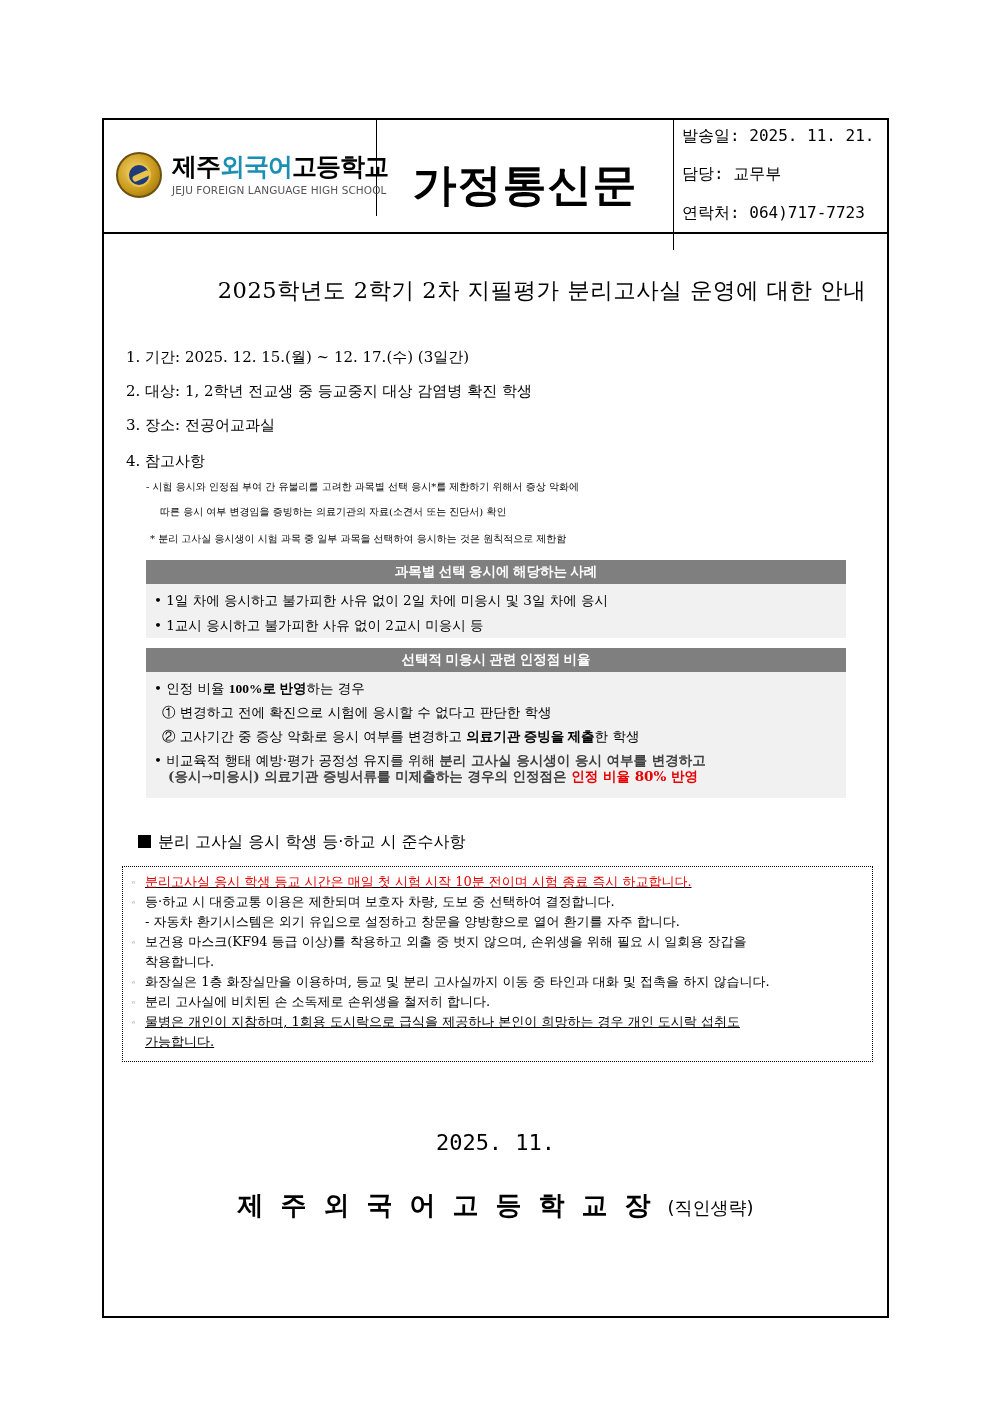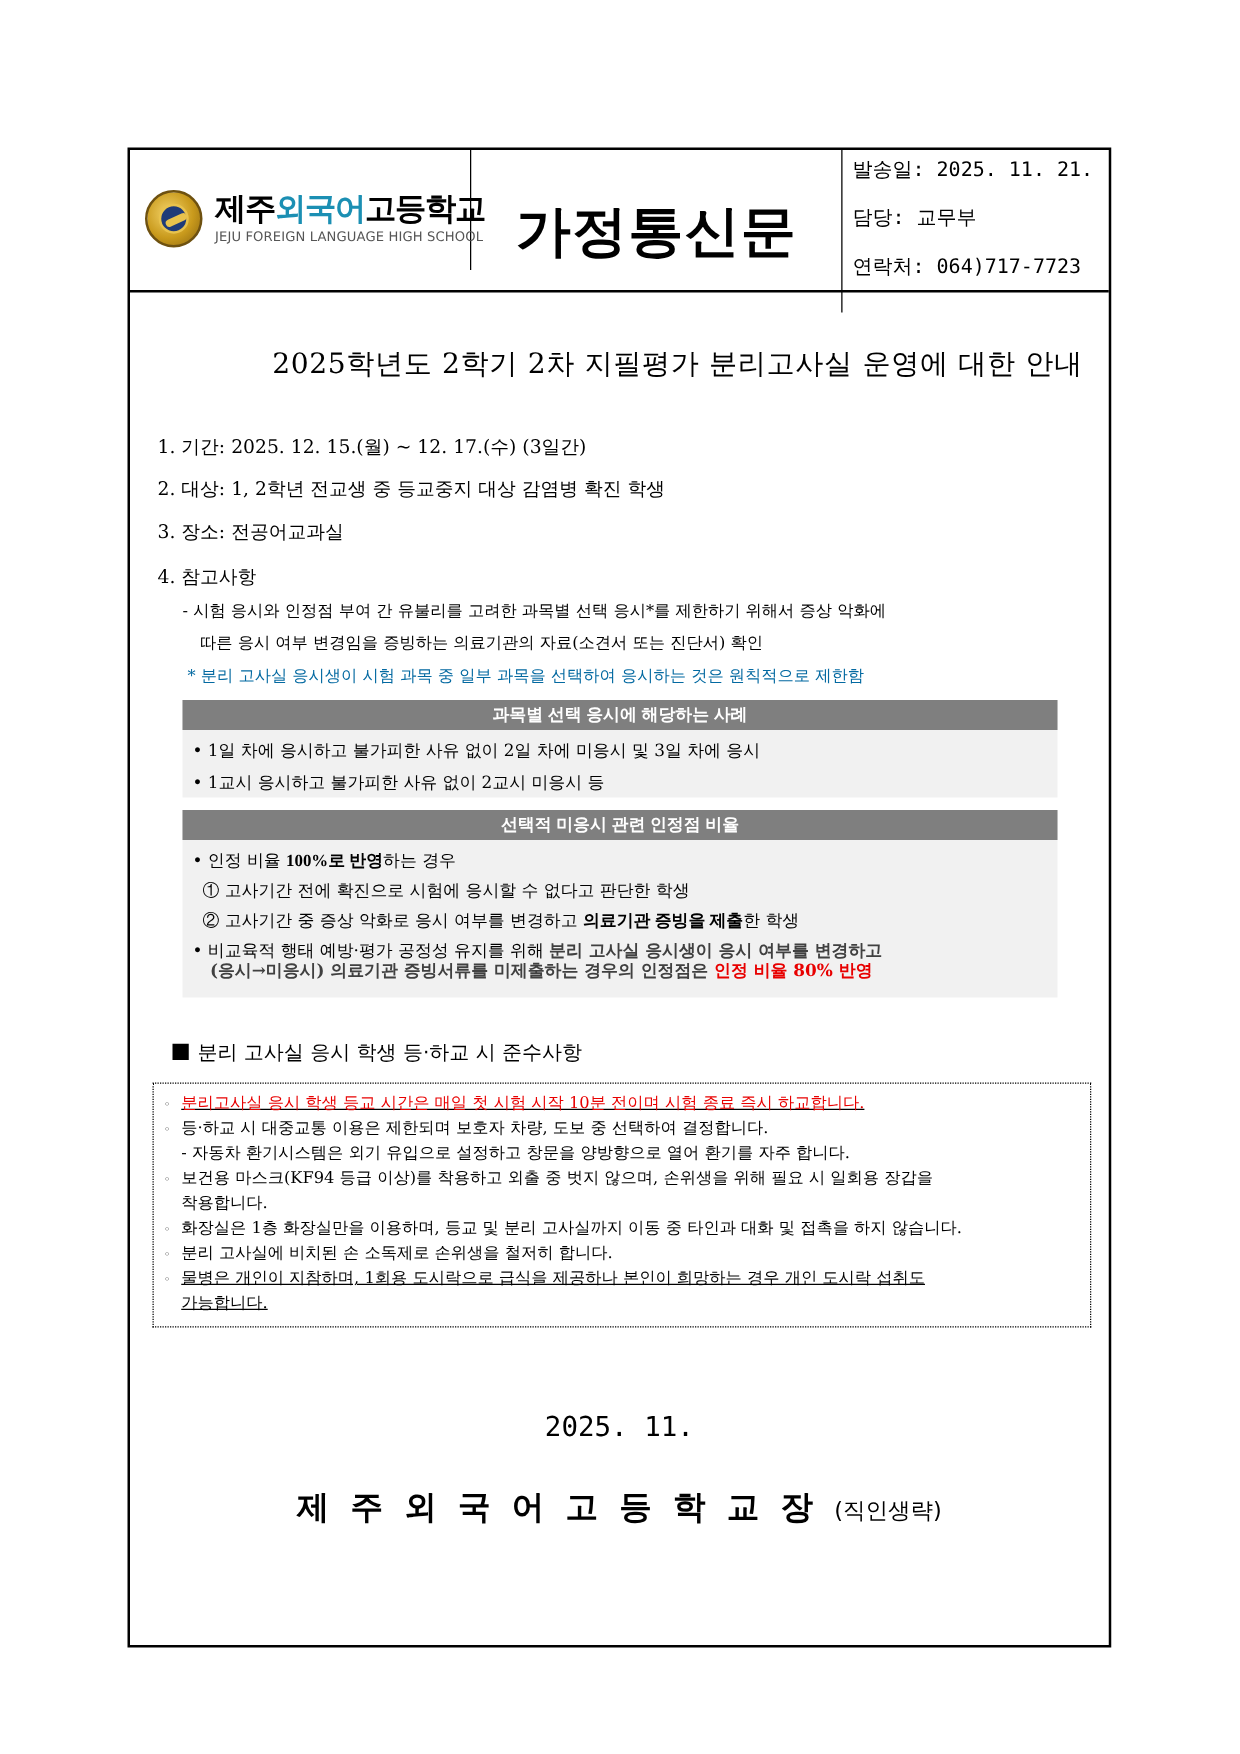--- a/index.html
+++ b/index.html
@@ -13,24 +13,24 @@
   .hdr-meta div { position: absolute; left: 8px; font-size: 16px; font-family: "DejaVu Sans Mono", monospace; white-space: nowrap; }
   .logo-emblem { position: absolute; left: 12px; top: 32px; width: 46px; height: 46px; border-radius: 50%; background: radial-gradient(circle at 40% 40%, #f3d36a 0%, #c99a1c 55%, #8a6510 100%); border: 2px solid #6e5110; box-sizing: border-box; }
   .logo-emblem::before { content: ""; position: absolute; left: 9px; top: 9px; width: 24px; height: 24px; border-radius: 50%; background: #1f3b78; border: 2px solid #e8c24c; box-sizing: border-box; }
   .logo-emblem::after { content: ""; position: absolute; left: 14px; top: 19px; width: 18px; height: 6px; background: #e8c24c; transform: rotate(-25deg); border-radius: 3px; }
   .logo-kr { position: absolute; left: 68px; top: 30px; font-size: 25px; font-weight: bold; letter-spacing: -1px; white-space: nowrap; }
   .logo-kr .blue { color: #1b8fb3; }
   .logo-en { position: absolute; left: 68px; top: 64px; font-size: 10.5px; color: #555; letter-spacing: 0.1px; white-space: nowrap; }
   .doc-title { position: absolute; left: 0; width: 876px; top: 155px; text-align: center; font-family: "DejaVu Serif", serif; font-size: 22.5px; letter-spacing: 0.5px; }
   .items { position: absolute; left: 22px; top: 225px; font-family: "DejaVu Serif", serif; font-size: 15px; }
   .items .it { position: absolute; left: 0; white-space: nowrap; }
-  .note-line { position: absolute; font-family: "DejaVu Serif", serif; font-size: 13px; white-space: nowrap; }
-  .blue-note { color: #0369a1; }
+  .note-line { position: absolute; font-family: "DejaVu Serif", serif; font-size: 10px; white-space: nowrap; }
+  .blue-note { color: #000000; }
   .box { position: absolute; left: 42px; width: 700px; background: #f1f1f1; }
-  .box-head { background: #7f7f7f; color: #fff; text-align: center; font-family: Liberation Sans, sans-serif; font-weight: bold; font-size: 13.5px; height: 24px; line-height: 24px; }
+  .box-head { background: #7f7f7f; color: #fff; text-align: center; font-family: Liberation Serif, serif; font-weight: bold; font-size: 13.5px; height: 24px; line-height: 24px; }
   .box-row { position: absolute; left: 8px; font-family: "DejaVu Serif", serif; font-size: 13.5px; white-space: nowrap; }
   .b { font-weight: bold; font-family: Liberation Serif, serif; }
   .cblue { color: #404040; font-weight: bold; }
   .cred { color: #e80000; font-weight: bold; }
   .sec-head { position: absolute; left: 22px; top: 712px; font-size: 16px; white-space: nowrap; padding-left: 12px; }
   .sec-head .sq { display: inline-block; width: 13px; height: 13px; background: #000; margin-right: 7px; vertical-align: -1px; }
   .dotted { position: absolute; left: 18px; top: 746px; width: 751px; height: 196px; border: 1.5px dotted #000; box-sizing: border-box; }
   .rule { position: absolute; left: 8px; font-family: "DejaVu Serif", serif; font-size: 13px; white-space: nowrap; }
   .rule .bul { display: inline-block; width: 14px; font-size: 9px; color: #444; }
   .rule .ind { display: inline-block; width: 14px; }
@@ -81,21 +81,21 @@
     <div class="box-head">과목별 선택 응시에 해당하는 사례</div>
     <div class="box-row" style="top:32px;">• 1일 차에 응시하고 불가피한 사유 없이 2일 차에 미응시 및 3일 차에 응시</div>
     <div class="box-row" style="top:57px;">• 1교시 응시하고 불가피한 사유 없이 2교시 미응시 등</div>
   </div>
 
   <div class="box" style="top:528px; height:150px;">
     <div class="box-head">선택적 미응시 관련 인정점 비율</div>
     <div class="box-row" style="top:32px;">
       <span>• 인정 비율 </span><span class="b">100%로 반영</span><span>하는 경우</span>
     </div>
-    <div class="box-row" style="top:56px; left:16px;">① 고사기간 전에 확진으로 시험에 응시할 수 없다고 판단한 학생</div>
+    <div class="box-row" style="top:56px; left:16px;">① 변경하고 전에 확진으로 시험에 응시할 수 없다고 판단한 학생</div>
     <div class="box-row" style="top:80px; left:16px;">
       <span>② 고사기간 중 증상 악화로 응시 여부를 변경하고 </span><span class="b">의료기관 증빙을 제출</span><span>한 학생</span>
     </div>
     <div class="box-row" style="top:104px;">
       <span>• 비교육적 행태 예방·평가 공정성 유지를 위해 </span><span class="cblue">분리 고사실 응시생이 응시 여부를 변경하고</span>
     </div>
     <div class="box-row" style="top:120px; left:22px;">
       <span class="cblue">(응시→미응시) 의료기관 증빙서류를 미제출하는 경우의 인정점은 </span><span class="cred">인정 비율 80% 반영</span>
     </div>
   </div>

